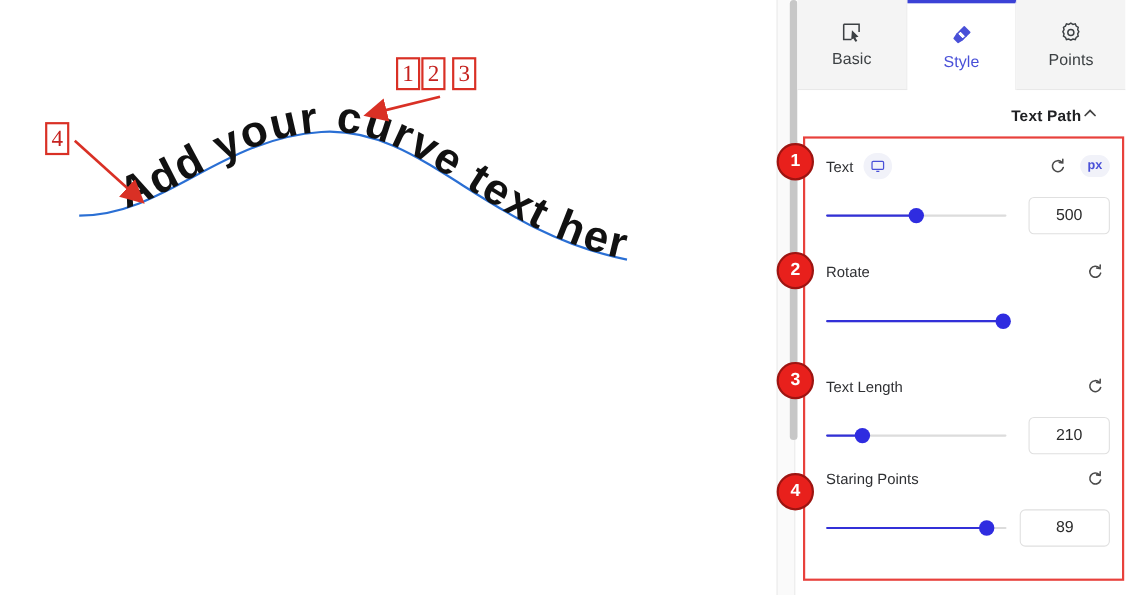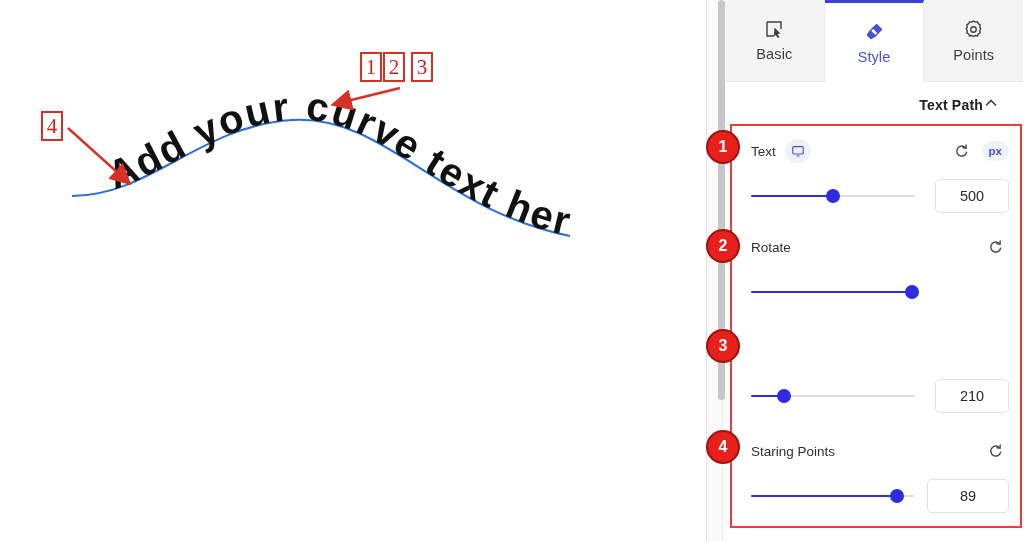--- a/index.html
+++ b/index.html
@@ -137,21 +137,21 @@
   
   .ctrl-row {
     position: absolute;
     left: 18px;
     width: 298px;
     height: 100px;
   }
   #row-size   { top: 128px; }
   #row-rotate { top: 224px; }
   #row-length { top: 328px; }
-  #row-start  { top: 428px; }
+  #row-start  { top: 412px; }
 
   .row-head {
     position: absolute;
     left: 26px; right: 14px; top: 10px;
     height: 26px;
     display: flex;
     align-items: center;
   }
   .row-label {
     font-size: 13.5px;
@@ -402,20 +402,31 @@
       <div class="row-body">
         <div class="slider">
           <div class="track"></div>
           <div class="fill" style="width:98%"></div>
           <div class="thumb" style="left:98%"></div>
         </div>
       </div>
     </div>
 
     <div class="ctrl-row" id="row-length">
+      <div class="row-head">
+        <span class="row-label">Text Length</span>
+        <span class="head-right">
+          <span class="pill plain">
+            <svg width="16" height="16" viewBox="0 0 16 16" fill="none" stroke="#4a4a4a" stroke-width="1.4" stroke-linecap="round">
+              <path d="M12.6 9.3 A5 5 0 1 1 11.4 4.6"></path>
+              <path d="M12.2 1.9 L12.1 5.1 L8.9 4.7"></path>
+            </svg>
+          </span>
+        </span>
+      </div>
       <div class="row-body">
         <div class="slider">
           <div class="track"></div>
           <div class="fill" style="width:20%"></div>
           <div class="thumb" style="left:20%"></div>
         </div>
         <div class="numbox">210</div>
       </div>
     </div>
 

